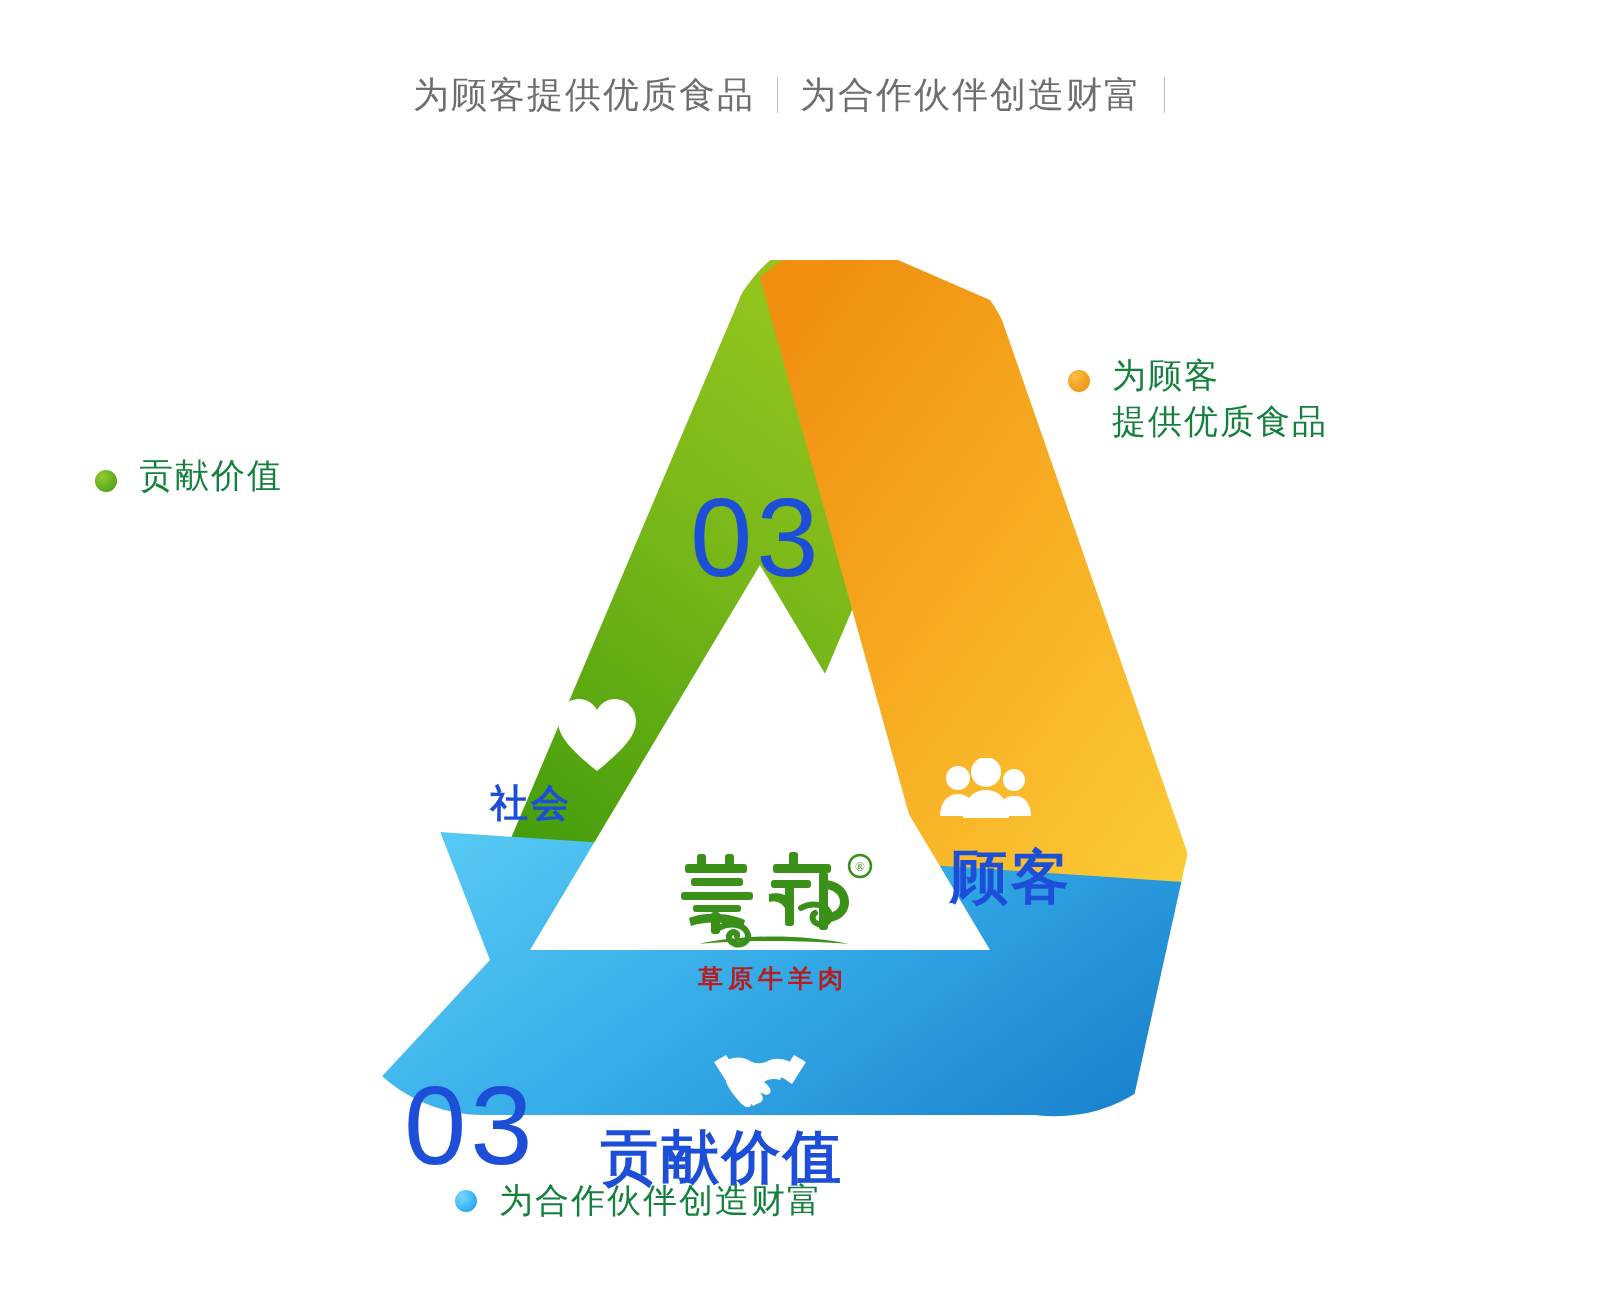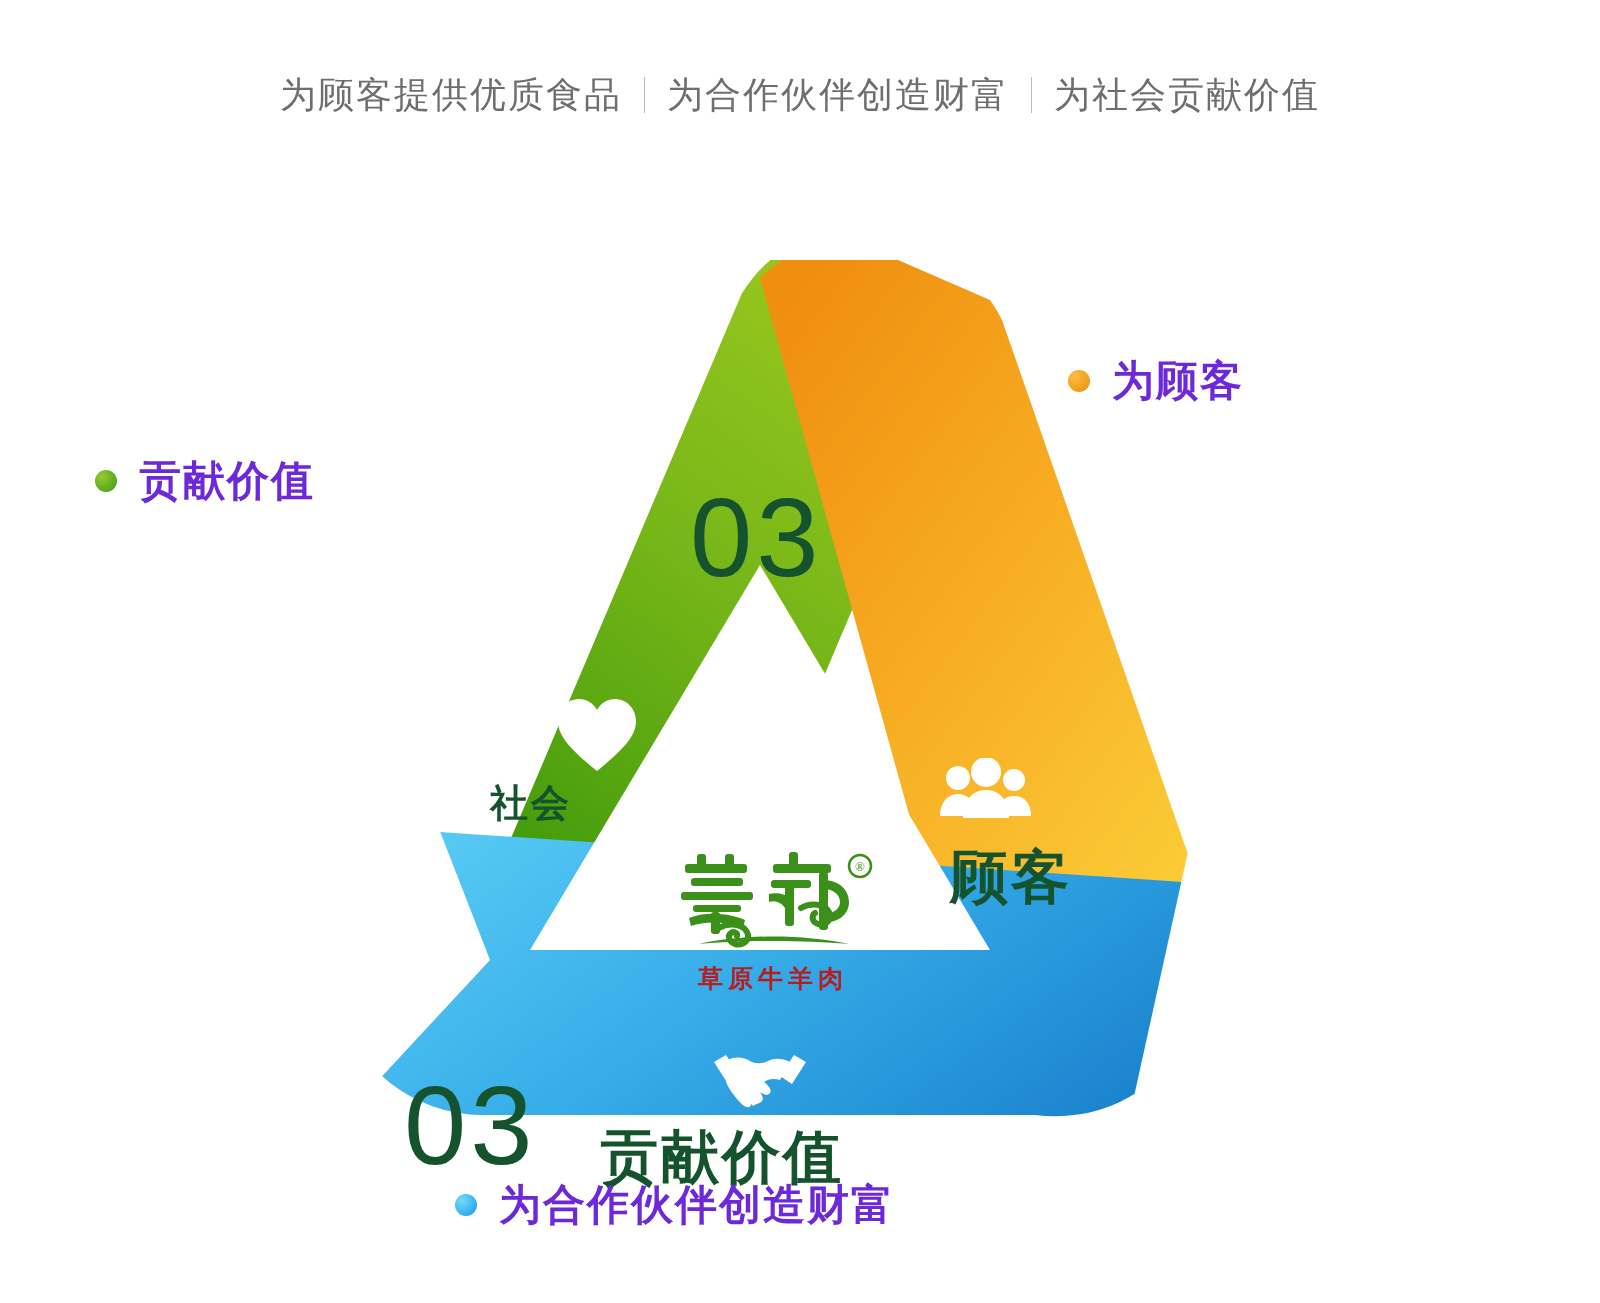--- a/index.html
+++ b/index.html
@@ -58,21 +58,21 @@
     left: 290px;
     top: 110px;
     width: 940px;
     height: 900px;
     display: block;
   }
 
   
   .arm-text {
     position: absolute;
-    color: #14532d;
+    color: #1d4ed8;
     font-weight: 700;
     line-height: 1;
     white-space: nowrap;
     user-select: none;
   }
   .num {
     font-size: 112px;
     font-weight: 400;
     letter-spacing: 4px;
     font-family: "Liberation Sans", "DejaVu Sans", sans-serif;
@@ -128,23 +128,23 @@
   }
   .legend-dot {
     width: 22px;
     height: 22px;
     border-radius: 50%;
     flex: 0 0 auto;
     margin-top: 18px;
   }
   .legend-text {
     margin-left: 22px;
-    font-size: 42px;
-    font-weight: 700;
-    color: #6d28d9;
+    font-size: 34px;
+    font-weight: 400;
+    color: #15803d;
     line-height: 1.36;
     letter-spacing: 2px;
     white-space: nowrap;
   }
   .legend-text span { display: block; }
 
   #legend-customer { left: 1068px; top: 352px; }
   #legend-society  { left: 95px;  top: 452px; }
   #legend-partner  { left: 455px; top: 1182px; align-items: center; }
   #legend-partner .legend-dot { margin-top: 0; }
@@ -156,21 +156,20 @@
 </style>
 </head>
 <body>
 
 <div class="header">
   <div class="header-line">
     <span>为顾客提供优质食品</span>
     <span class="header-sep"></span>
     <span>为合作伙伴创造财富</span>
     <span class="header-sep"></span>
-    <span>为社会贡献价值</span>
   </div>
 </div>
 
 <div class="diagram-wrap">
 
   <svg class="diagram-svg" viewBox="0 0 940 900">
     <defs>
       <linearGradient id="gradGreen" x1="0.62" y1="0" x2="0.18" y2="1">
         <stop offset="0%" stop-color="#9BC81F"></stop>
         <stop offset="40%" stop-color="#76B618"></stop>
@@ -288,20 +287,21 @@
       </g>
     </svg>
     <div class="logo-tag">草原牛羊肉</div>
   </div>
 </div>
 
 <div class="legend" id="legend-customer">
   <div class="legend-dot dot-orange"></div>
   <div class="legend-text">
     <span>为顾客</span>
+    <span>提供优质食品</span>
   </div>
 </div>
 
 <div class="legend" id="legend-society">
   <div class="legend-dot dot-green"></div>
   <div class="legend-text">
     <span>贡献价值</span>
   </div>
 </div>
 

